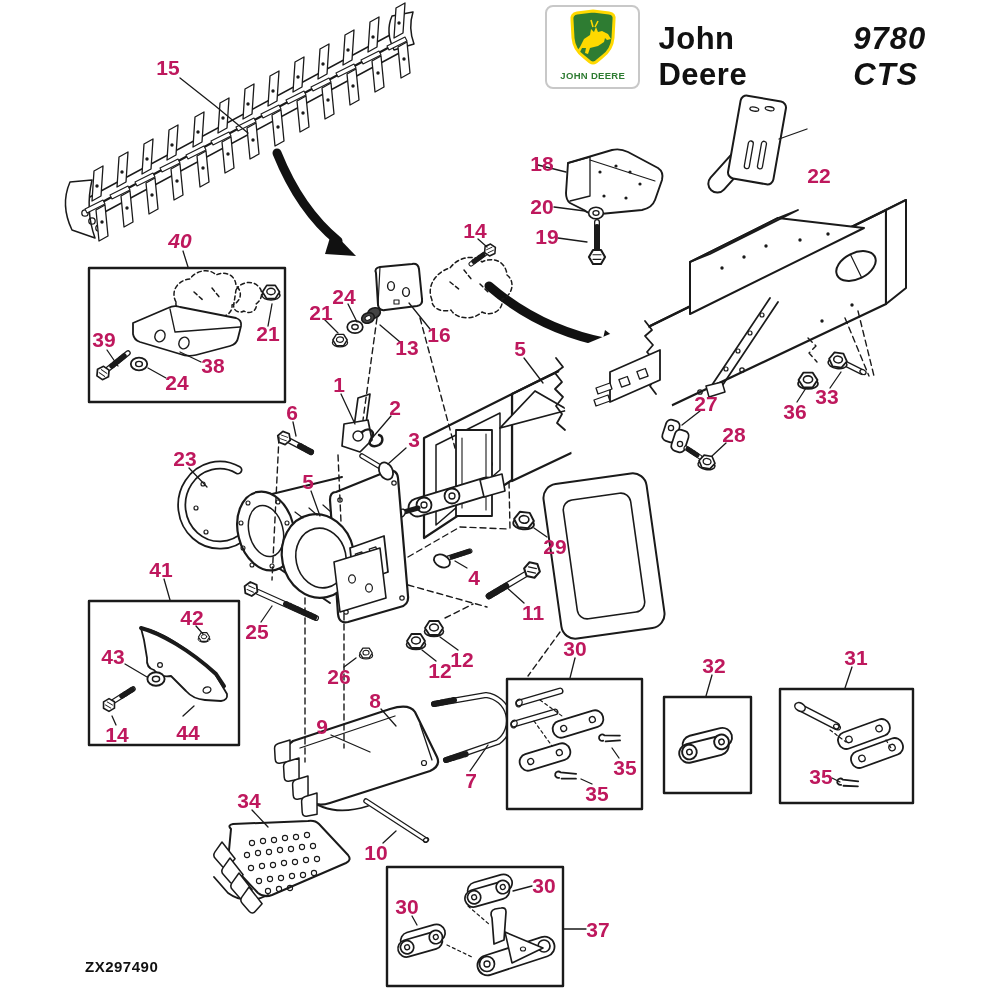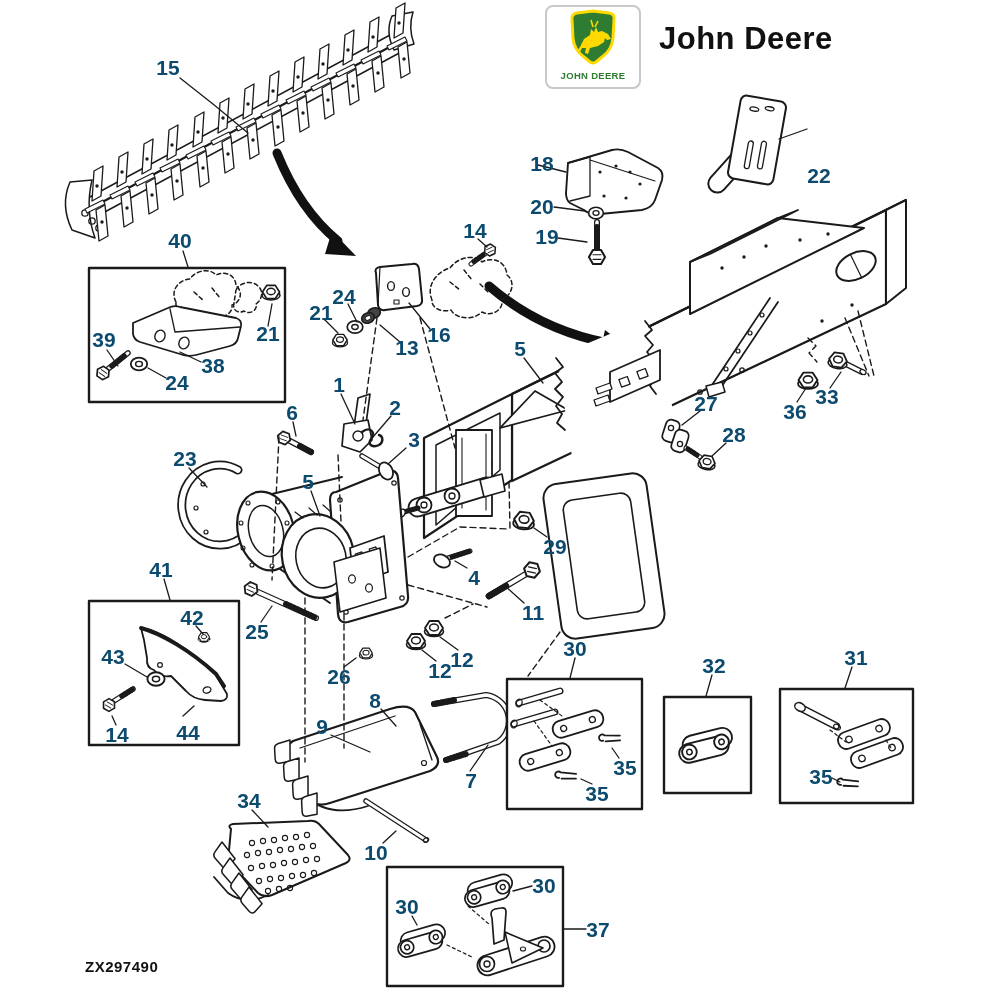--- a/index.html
+++ b/index.html
@@ -1,20 +1,20 @@
 <!DOCTYPE html>
 <html><head>
 <meta charset="utf-8">
 <style>
   html,body{margin:0;padding:0;background:#fff;}
   #stage{position:relative;width:1000px;height:1000px;background:#fff;overflow:hidden;
          font-family:"Liberation Sans",sans-serif;color:#111;}
   #art{position:absolute;left:0;top:0;}
   .callout{position:absolute;transform:translate(-50%,-50%);font-weight:bold;
-           font-size:21px;line-height:1;color:#0c4a6e;white-space:nowrap;
+           font-size:21px;line-height:1;color:#be185d;white-space:nowrap;
            font-family:"Liberation Sans",sans-serif;}
   #header{position:absolute;left:545px;top:5px;display:flex;align-items:flex-start;}
   #logo-box{width:92px;height:80px;border:2px solid #c8c8c8;border-radius:8px;background:#fff;
             display:flex;flex-direction:column;align-items:center;justify-content:flex-start;}
   #title-wrap{display:flex;align-items:baseline;margin-left:18px;margin-top:16px;}
   #brand-title{font-size:31px;font-weight:bold;letter-spacing:0.5px;}
   #model-title{font-size:31px;font-weight:bold;font-style:italic;margin-left:22px;letter-spacing:1px;}
   #logo-caption{font-size:9.5px;font-weight:bold;color:#2E7C32;letter-spacing:0.3px;margin-top:1px;}
   #footer-num{position:absolute;left:85px;top:958px;font-size:15px;font-weight:bold;letter-spacing:0.5px;}
 </style>
@@ -567,21 +567,21 @@
     <line x1="852" y1="667" x2="845" y2="688"></line>
     <line x1="832" y1="778" x2="840" y2="782"></line>
     <line x1="412" y1="916" x2="417" y2="925"></line>
     <line x1="532" y1="886" x2="513" y2="891"></line>
     <line x1="586" y1="929" x2="564" y2="929"></line>
   </g>
 </svg>
 
 <div id="callouts">
       <div class="callout" style="left: 168px; top: 67px;">15</div>
-      <div class="callout" style="left: 180px; top: 240px;">40</div>
+      <div class="callout" style="left: 180px; top: 240px; font-style: italic;">40</div>
       <div class="callout" style="left: 104px; top: 339px;">39</div>
       <div class="callout" style="left: 213px; top: 365px;">38</div>
       <div class="callout" style="left: 177px; top: 382px;">24</div>
       <div class="callout" style="left: 268px; top: 333px;">21</div>
       <div class="callout" style="left: 344px; top: 296px;">24</div>
       <div class="callout" style="left: 321px; top: 312px;">21</div>
       <div class="callout" style="left: 407px; top: 347px;">13</div>
       <div class="callout" style="left: 439px; top: 334px;">16</div>
       <div class="callout" style="left: 475px; top: 230px;">14</div>
       <div class="callout" style="left: 526px; top: 163px; margin-left: 16px;">18</div>
@@ -631,18 +631,19 @@
   <div id="logo-box">
     <svg width="88" height="62" viewBox="0 0 88 62">
       <path d="M44,4 L60,6 Q66,7 65,13 L64,31 Q63,43 53,50 L47,55 Q44,57 41,55 L35,50 Q25,43 24,31 L23,13 Q22,7 28,6 Z" fill="#2E7C32" stroke="#FFD900" stroke-width="3"></path>
       <path d="M31,40 l4,-8 6,-4 1,-6 3,3 2,-5 2,5 4,-1 6,3 3,5 -4,1 -2,-2 -1,4 -6,4 -8,2 -2,6 -3,-1 1,-5 -4,0 -2,4 -3,-1 Z" fill="#FFD900" stroke="none"></path>
       <path d="M44,20 l-2,-7 M46,20 l3,-6" stroke="#FFD900" stroke-width="1.6" fill="none"></path>
     </svg>
     <div id="logo-caption">JOHN DEERE</div>
   </div>
   <div id="title-wrap">
     <span id="brand-title">John Deere</span>
+    <span id="model-title">9780 CTS</span>
   </div>
 </div>
 
 <div id="footer-num">ZX297490</div>
 
 </div>
 
 </body></html>

